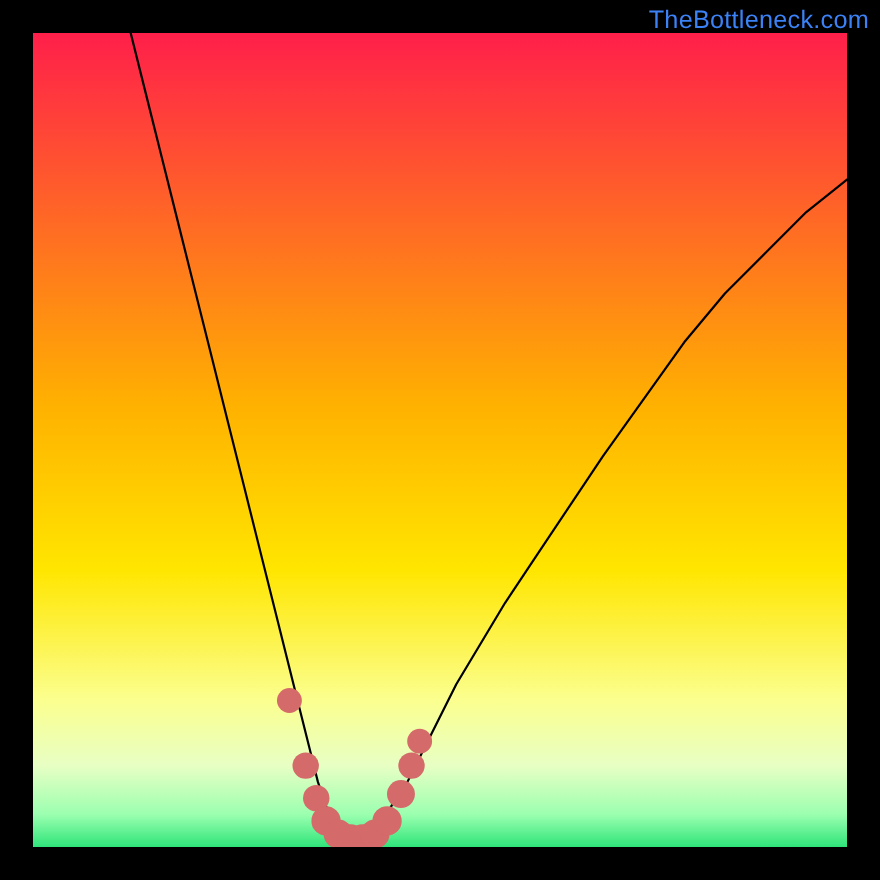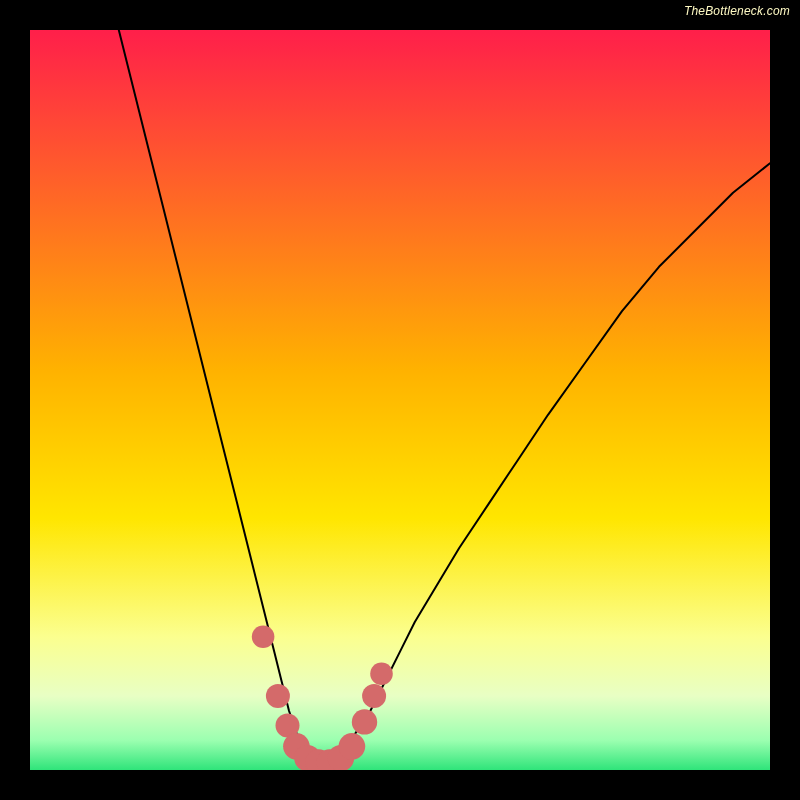--- a/index.html
+++ b/index.html
@@ -27,26 +27,25 @@
   }
   .plot svg {
     display: block;
     width: 740px;
     height: 740px;
   }
   .watermark {
     position: absolute;
     top: 4px;
     right: 10px;
-    font-size: 12px;
+    font-size: 23px;
     font-weight: 500;
-    color: #fef9c3;
+    color: #3b82f6;
     letter-spacing: 0.2px;
     user-select: none;
-    font-style: italic;
   }
 </style>
 </head>
 <body>
 
 <div class="frame">
 
   <div class="watermark">TheBottleneck.com</div>
 
   <div class="plot">

